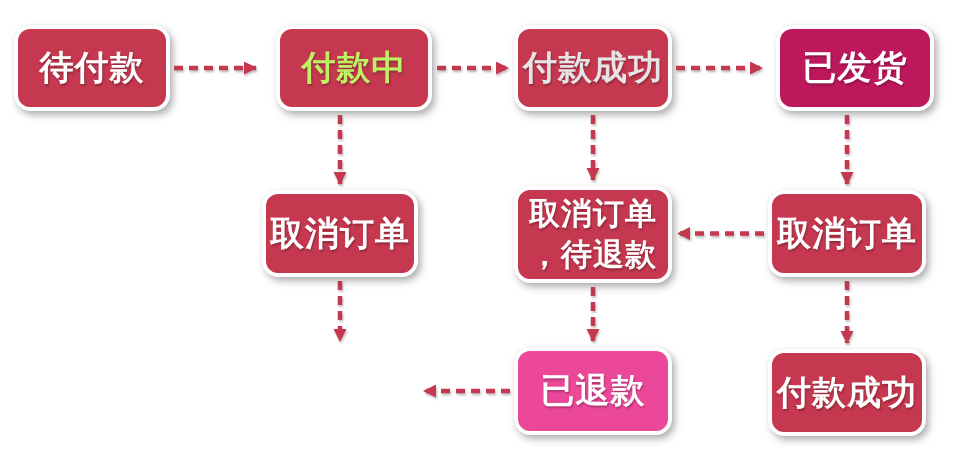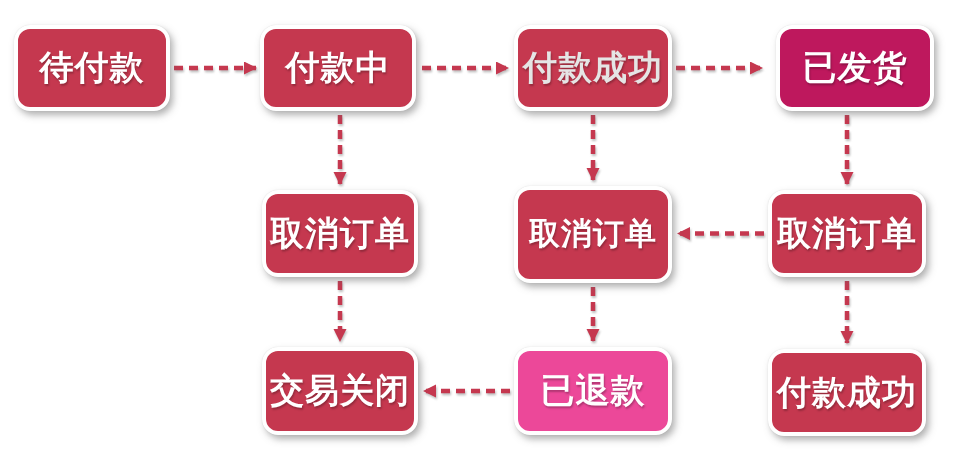--- a/index.html
+++ b/index.html
@@ -60,40 +60,38 @@
         <line x1="764" y1="233.5" x2="678" y2="233.5" stroke="#C5384F" stroke-width="4.5" stroke-dasharray="9 6" marker-end="url(#arrowhead)"></line>
         <line x1="340" y1="281" x2="340" y2="341" stroke="#C5384F" stroke-width="4.5" stroke-dasharray="9 6" marker-end="url(#arrowhead)"></line>
         <line x1="593" y1="287" x2="593" y2="341" stroke="#C5384F" stroke-width="4.5" stroke-dasharray="9 6" marker-end="url(#arrowhead)"></line>
         <line x1="510" y1="391" x2="424" y2="391" stroke="#C5384F" stroke-width="4.5" stroke-dasharray="9 6" marker-end="url(#arrowhead)"></line>
         <line x1="847" y1="281" x2="847" y2="343" stroke="#C5384F" stroke-width="4.5" stroke-dasharray="9 6" marker-end="url(#arrowhead)"></line>
       </g>
   </svg>
 <div class="node" style="left: 14px; top: 25px; width: 156px; height: 86px; background: rgb(197, 56, 79); color: rgb(255, 255, 255); border-color: rgb(255, 255, 255);">
       <span class="node-label">待付款</span>
     </div>
-    <div class="node" style="left: 260px; top: 25px; width: 156px; height: 86px; background: rgb(197, 56, 79); color: #ffffff; border-color: rgb(255, 255, 255);">
+    <div class="node" style="left: 276px; top: 25px; width: 156px; height: 86px; background: rgb(197, 56, 79); color: #bef264; border-color: rgb(255, 255, 255);">
       <span class="node-label">付款中</span>
     </div>
     <div class="node" style="left: 514px; top: 25px; width: 158px; height: 86px; background: rgb(197, 56, 79); color: #e5e5e5; border-color: rgb(255, 255, 255);">
       <span class="node-label">付款成功</span>
     </div>
     <div class="node" style="left: 776px; top: 25px; width: 158px; height: 86px; background: #be185d; color: rgb(255, 255, 255); border-color: rgb(255, 255, 255);">
       <span class="node-label">已发货</span>
     </div>
     <div class="node" style="left: 262px; top: 190px; width: 156px; height: 87px; background: rgb(197, 56, 79); color: rgb(255, 255, 255); border-color: rgb(255, 255, 255);">
       <span class="node-label">取消订单</span>
     </div>
     <div class="node two-line" style="left: 514px; top: 186px; width: 158px; height: 97px; background: rgb(197, 56, 79); color: rgb(255, 255, 255); border-color: rgb(255, 255, 255);">
       <span class="node-label">取消订单</span>
+      <span class="node-label">，待退款</span>
     </div>
     <div class="node" style="left: 768px; top: 190px; width: 158px; height: 87px; background: rgb(197, 56, 79); color: rgb(255, 255, 255); border-color: rgb(255, 255, 255);">
       <span class="node-label">取消订单</span>
-    </div>
-    <div class="node" style="left: 262px; top: 347px; width: 156px; height: 88px; background: rgb(197, 56, 79); color: rgb(255, 255, 255); border-color: rgb(255, 255, 255);">
-      <span class="node-label">交易关闭</span>
     </div>
     <div class="node" style="left: 514px; top: 347px; width: 158px; height: 88px; background: #ec4899; color: rgb(255, 255, 255); border-color: rgb(255, 255, 255);">
       <span class="node-label">已退款</span>
     </div>
     <div class="node" style="left: 768px; top: 349px; width: 158px; height: 87px; background: rgb(197, 56, 79); color: rgb(255, 255, 255); border-color: rgb(255, 255, 255);">
       <span class="node-label">付款成功</span>
     </div>
   </div>
 
 </body></html>

